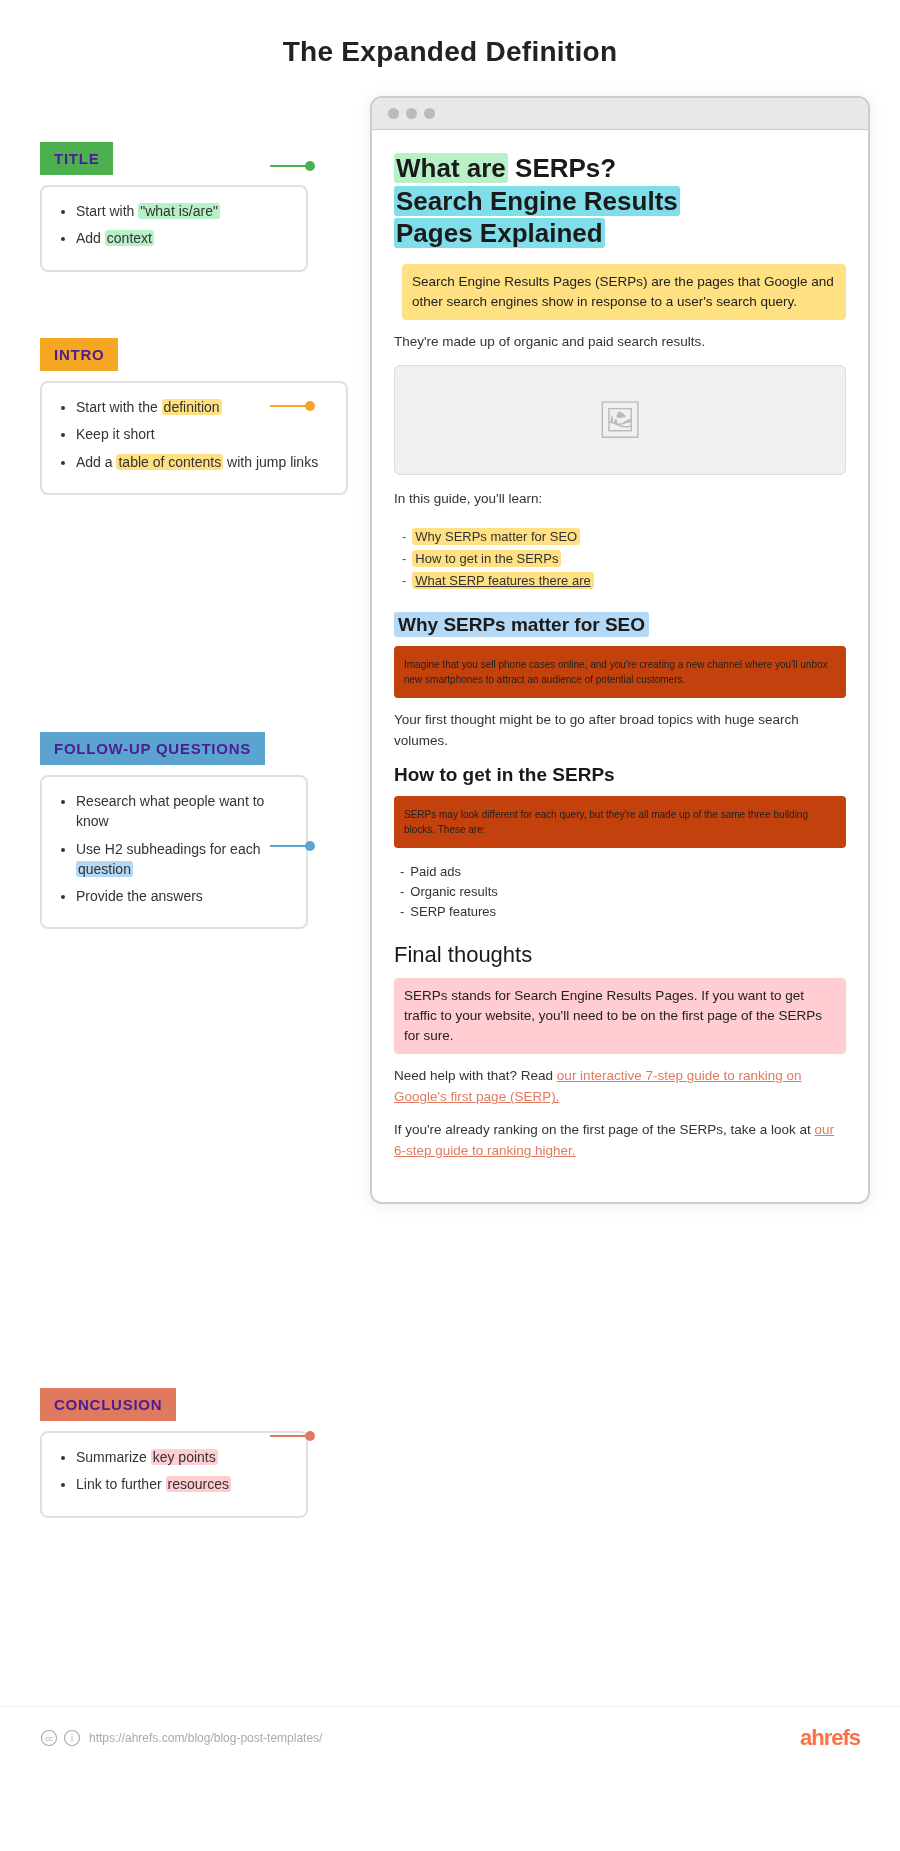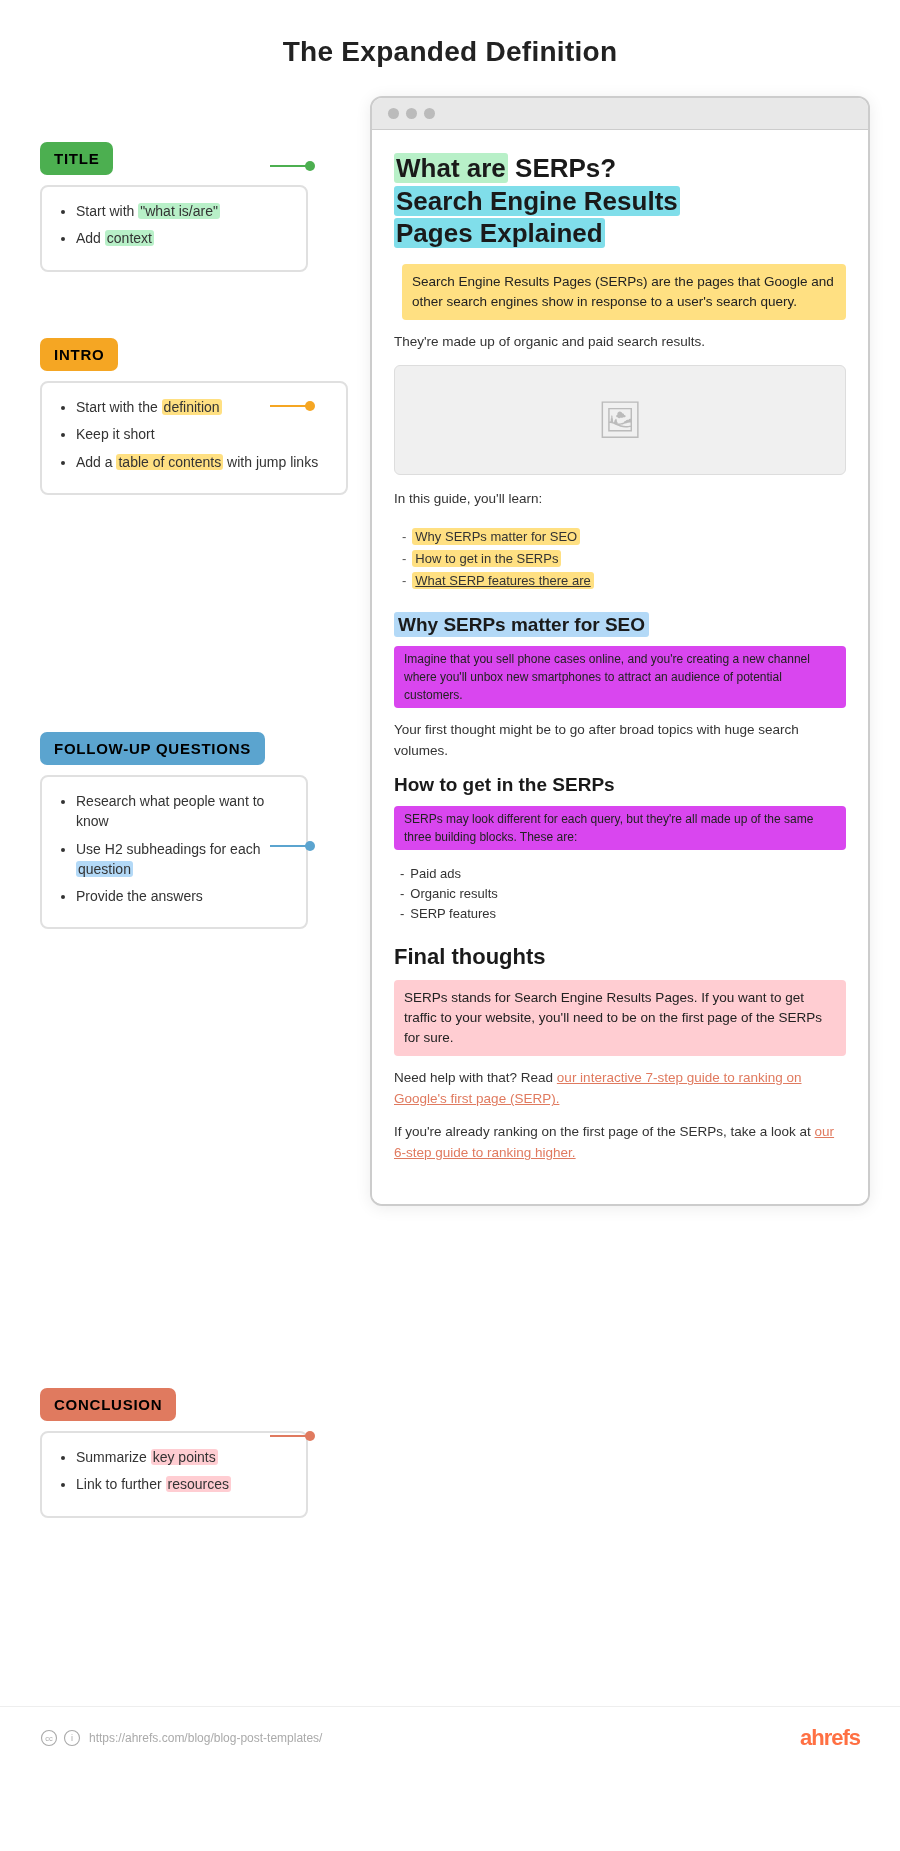--- a/index.html
+++ b/index.html
@@ -32,25 +32,25 @@
 
     
     .sidebar {
       width: 270px;
       flex-shrink: 0;
       position: relative;
       padding-top: 10px;
     }
 
     .label-box {
-      border-radius: 7px;
+      border-radius: 0;
       padding: 8px 14px;
       font-size: 15px;
       font-weight: 800;
-      color: #000000;
+      color: #4c1d95;
       display: inline-block;
       letter-spacing: 0.05em;
       margin-bottom: 10px;
     }
     .label-title { background: #4CAF50; }
     .label-intro { background: #F5A623; }
     .label-followup { background: #5BA4CF; }
     .label-conclusion { background: #E07A5F; }
 
     .info-card {
@@ -182,24 +182,24 @@
 
     .section-h2 {
       font-size: 19px;
       font-weight: 800;
       color: #1a1a1a;
       margin-bottom: 10px;
       margin-top: 10px;
     }
 
     .blue-highlight-para {
-      background: #d946ef;
+      background: #c2410c;
       border-radius: 4px;
-      padding: 4px 10px;
-      font-size: 12px;
+      padding: 11px 10px;
+      font-size: 10px;
       color: #222;
       line-height: 1.5;
       margin-bottom: 12px;
     }
 
     .bullet-list {
       padding: 4px 0 4px 6px;
       margin-bottom: 12px;
     }
     .bullet-item {
@@ -209,21 +209,21 @@
       display: flex;
       align-items: flex-start;
     }
     .bullet-dash {
       margin-right: 6px;
       flex-shrink: 0;
     }
 
     .final-h2 {
       font-size: 22px;
-      font-weight: 700;
+      font-weight: 400;
       color: #1a1a1a;
       margin-bottom: 10px;
       margin-top: 14px;
     }
 
     .conclusion-highlight {
       background: #FFCDD2;
       border-radius: 4px;
       padding: 8px 10px;
       font-size: 13.5px;

